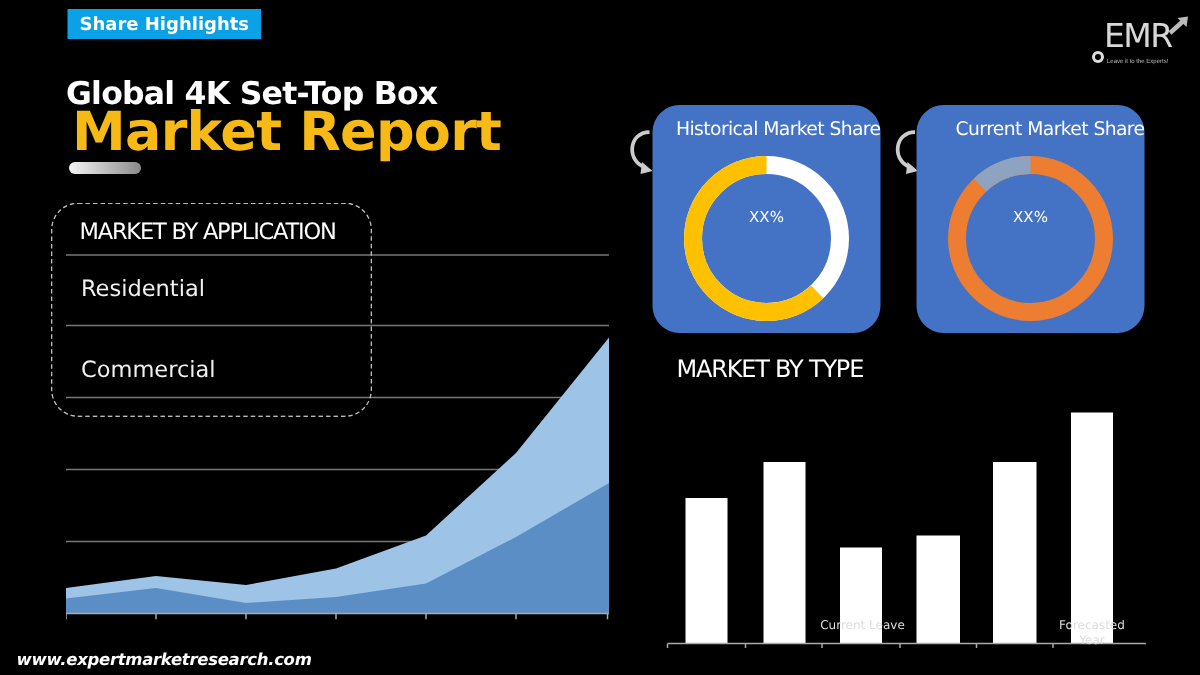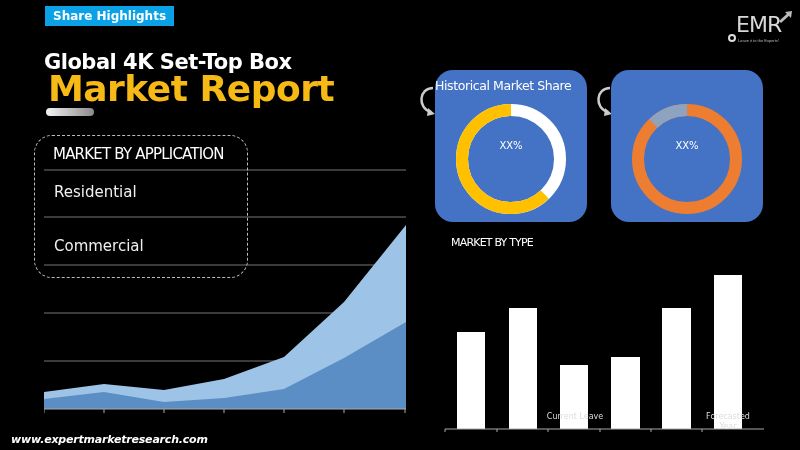--- a/index.html
+++ b/index.html
@@ -16,26 +16,26 @@
   .logo-tag { position:absolute; left:10px; top:28px; font-size:4px; color:#bbb; white-space:nowrap; }
   .logo-ring { position:absolute; left:0px; top:24px; width:8px; height:8px; border:2px solid #ddd; border-radius:50%; }
 
   .app-box { position:absolute; left:34px; top:135px; width:214px; height:143px; border:1px dashed #bbb; border-radius:18px; }
   .app-title { position:absolute; left:53px; top:145px; font-size:15px; color:#fff; font-family:"DejaVu Sans", sans-serif; letter-spacing:-0.8px; }
   .app-item { position:absolute; left:54px; font-size:15px; color:#f0f0f0; font-family:"DejaVu Sans", sans-serif; }
 
   .area-chart { position:absolute; left:44px; top:165px; width:362px; height:248px; }
 
   .card { position:absolute; top:70px; width:152px; height:152px; background:#4472c4; border-radius:18px; }
-  .card-title { position:absolute; top:8px; left:0; width:100%; text-align:left; font-size:12.5px; color:#fff; font-family:"DejaVu Sans", sans-serif; letter-spacing:-0.4px; }
+  .card-title { position:absolute; top:8px; left:0; width:100%; text-align:right; font-size:12.5px; color:#fff; font-family:"DejaVu Sans", sans-serif; letter-spacing:-0.4px; }
   .donut { position:absolute; left:21px; top:34px; width:110px; height:110px; }
   .donut-label { position:absolute; left:0; top:70px; width:100%; text-align:center; font-size:10px; color:#fff; font-family:"DejaVu Sans", sans-serif; }
   .swirl { position:absolute; width:24px; height:34px; }
 
-  .type-title { position:absolute; left:451px; top:236px; font-size:11px; color:#fff; font-family:"DejaVu Sans", sans-serif; letter-spacing:-0.8px; }
+  .type-title { position:absolute; left:451px; top:236px; font-size:16px; color:#fff; font-family:"DejaVu Sans", sans-serif; letter-spacing:-0.8px; }
   .bar-chart { position:absolute; left:440px; top:260px; width:340px; height:180px; }
   .xlab { position:absolute; font-size:8px; color:#ddd; text-align:center; font-family:"DejaVu Sans", sans-serif; line-height:10px; }
 
   .footer { position:absolute; left:11px; top:433px; font-size:11px; font-weight:bold; color:#fff; font-family:"DejaVu Sans", sans-serif; letter-spacing:-0.2px;font-style:italic; }
 </style>
 </head>
 <body>
 
 <div class="badge">Share Highlights</div>
 <div class="title1">Global 4K Set-Top Box</div>
@@ -90,20 +90,21 @@
     <circle cx="55" cy="55" r="49" fill="none" stroke="#ffc000" stroke-width="12" stroke-dasharray="190.9 307.9" transform="rotate(-90 55 55) scale(1,-1) translate(0,-110)"></circle>
   </svg>
   <div class="donut-label">XX%</div>
 </div>
 
 <svg class="swirl" style="left:592px; top:84px;" viewBox="0 0 24 34">
   <path d="M18 4 C4 4 2 24 16 28" fill="none" stroke="#ccc" stroke-width="2.5"></path>
   <path d="M13 24 L20 30 L12 32 Z" fill="#ccc"></path>
 </svg>
 <div class="card" style="left:611px;">
+  <div class="card-title">Current Market Share</div>
   <svg class="donut" viewBox="0 0 110 110">
     <circle cx="55" cy="55" r="49" fill="none" stroke="#ed7d31" stroke-width="12"></circle>
     <circle cx="55" cy="55" r="49" fill="none" stroke="#8ea3bf" stroke-width="12" stroke-dasharray="37 307.9" transform="rotate(-90 55 55) scale(1,-1) translate(0,-110)"></circle>
   </svg>
   <div class="donut-label">XX%</div>
 </div>
 
 <div class="type-title">MARKET BY TYPE</div>
 <svg class="bar-chart" viewBox="0 0 340 180">
   <rect x="17" y="72" width="28" height="97" fill="#fff"></rect>

